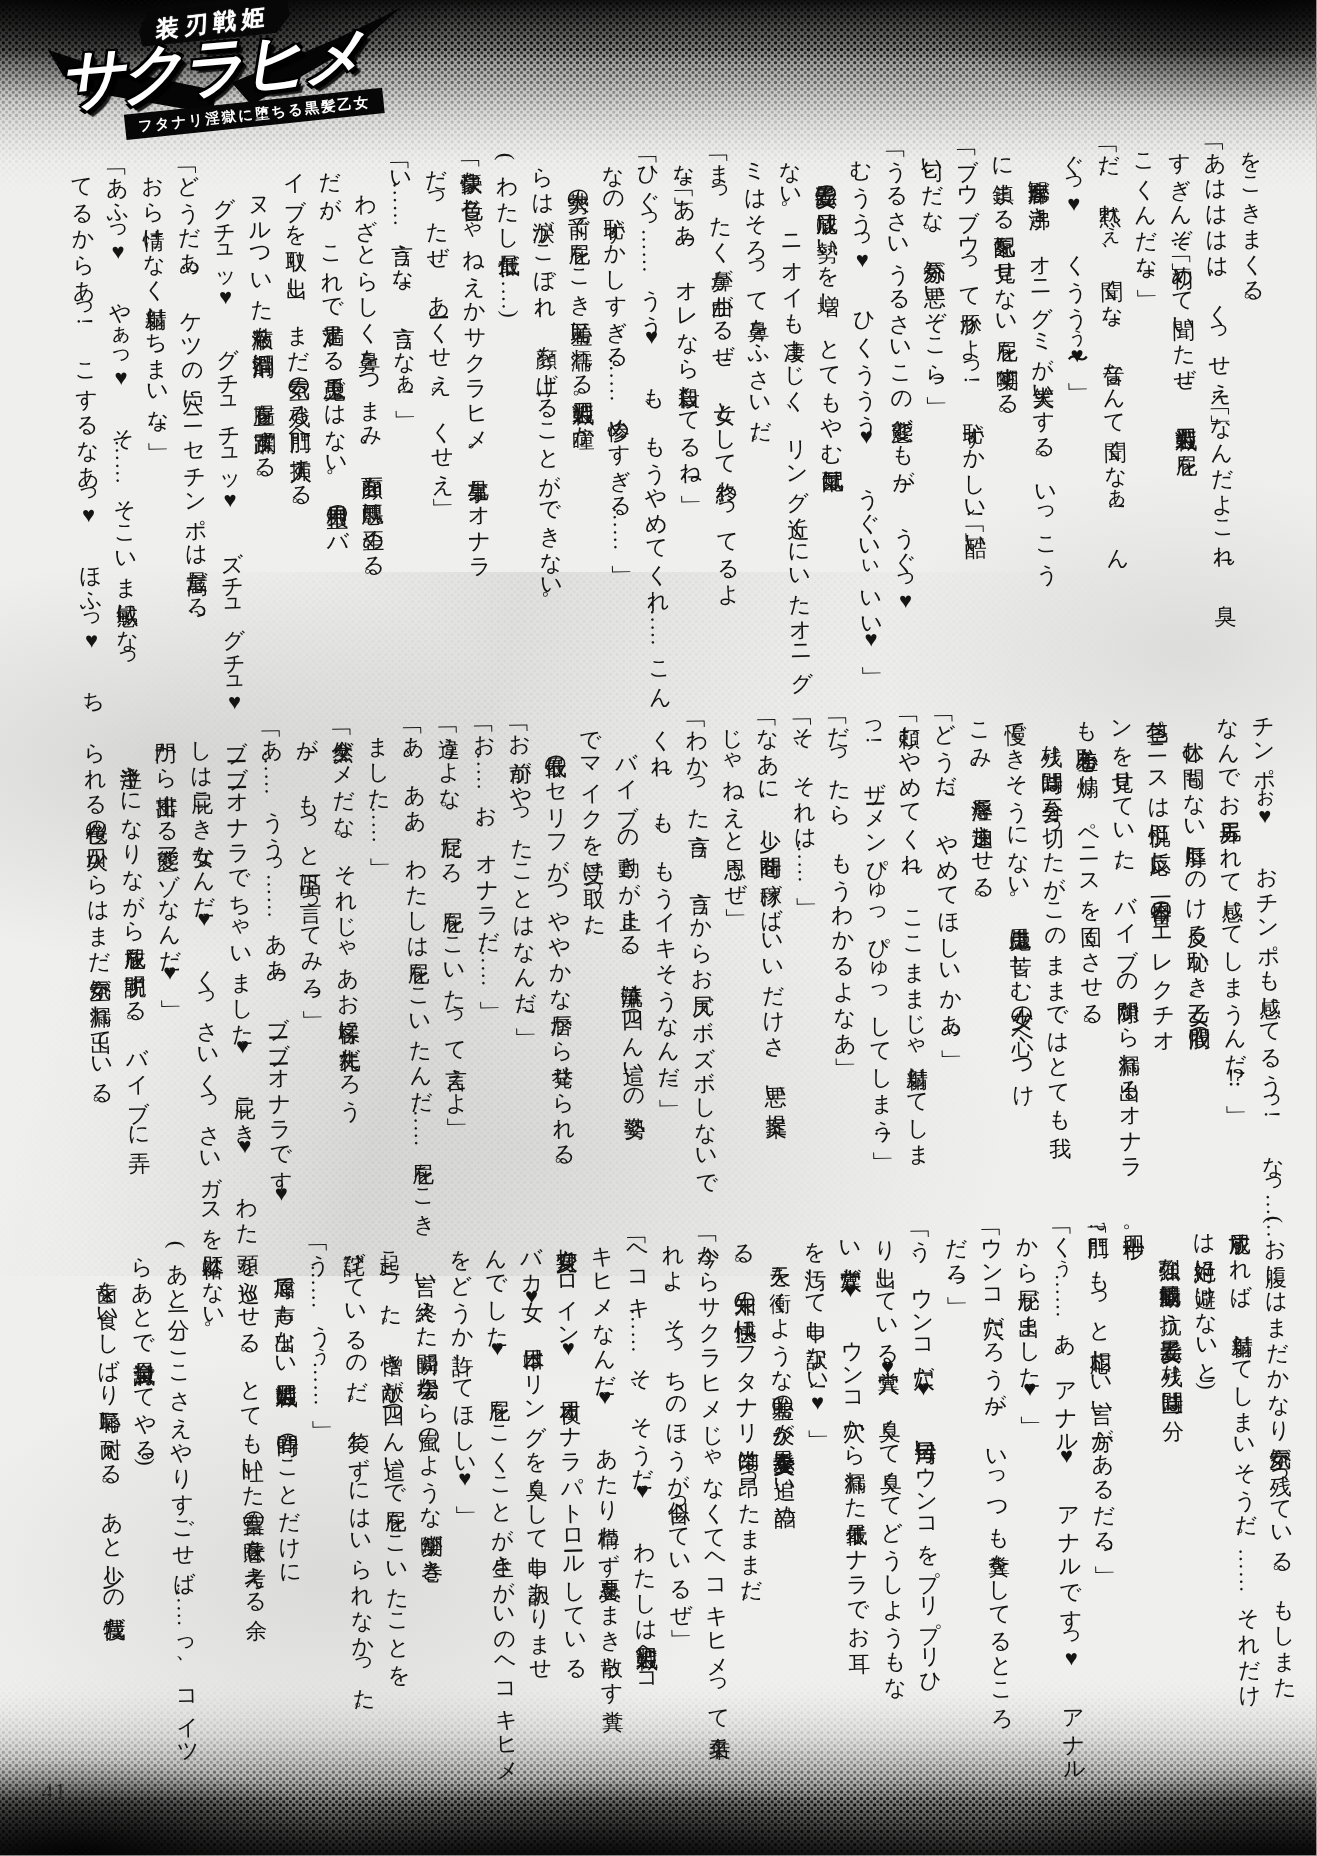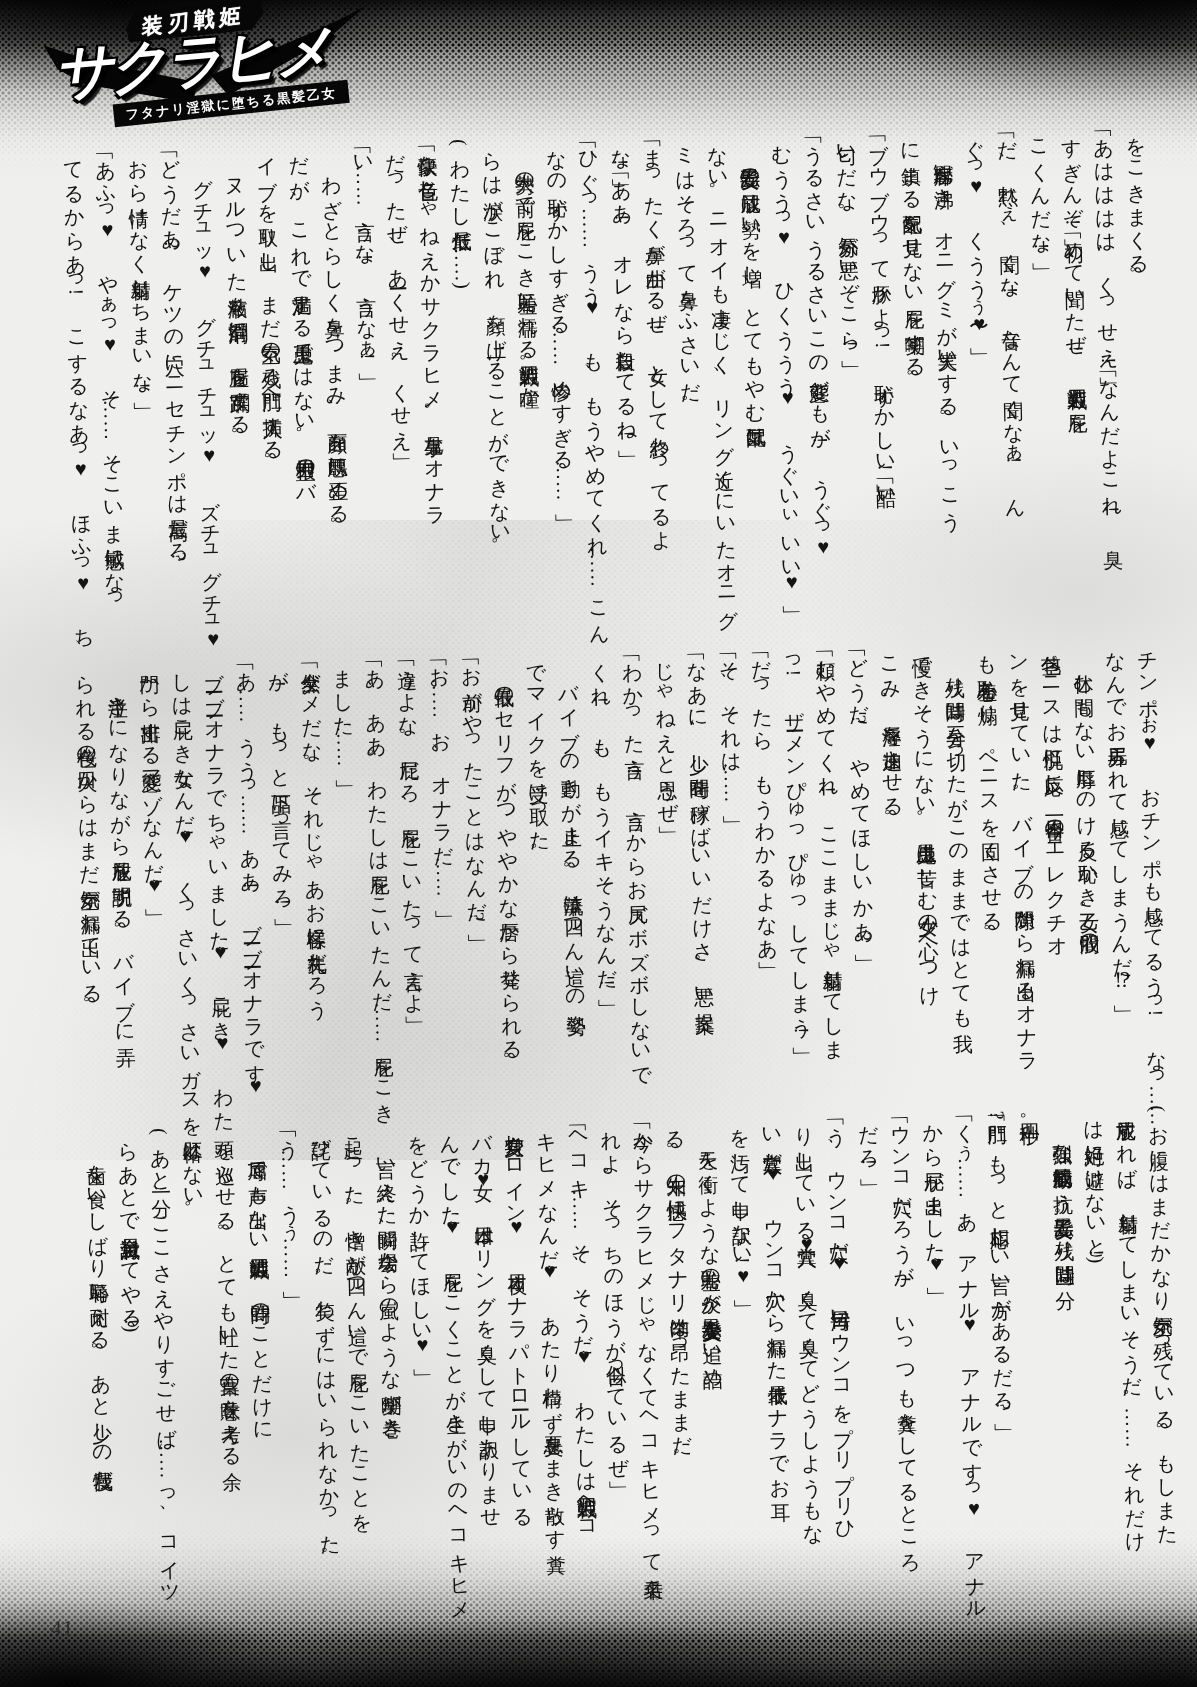--- a/index.html
+++ b/index.html
@@ -121,21 +121,21 @@
   .band-1 { top: 136px; }
   .band-2 { top: 650px; }
   .band-3 { top: 1118px; }
   .vline {
     line-height: 32.2px;
     white-space: nowrap;
     text-align: start;
   }
 
   .page-number {
-    position: absolute; left: 51px; top: 1616px;
+    position: absolute; left: 38px; top: 1616px;
     font-size: 21px; letter-spacing: 1px; color: #2e2e2e;
     z-index: 3;
   }
 </style>
 </head>
 <body>
 
 <div class="page">
 
   <div class="ht ht-top"></div>

